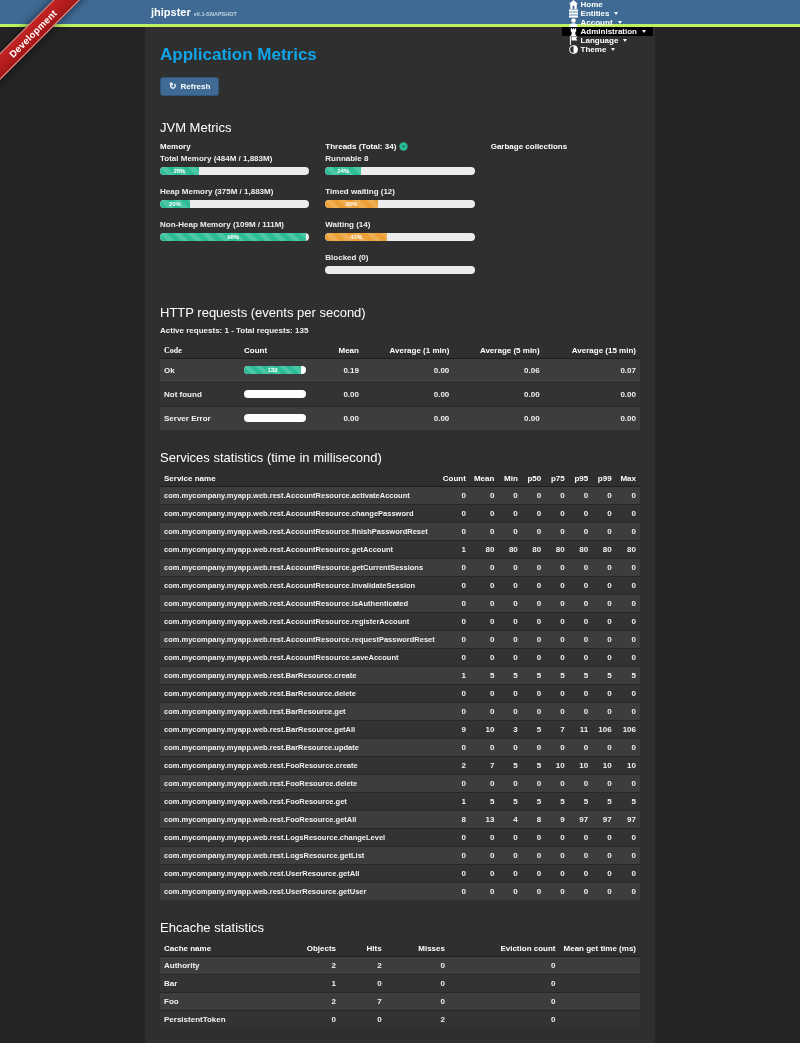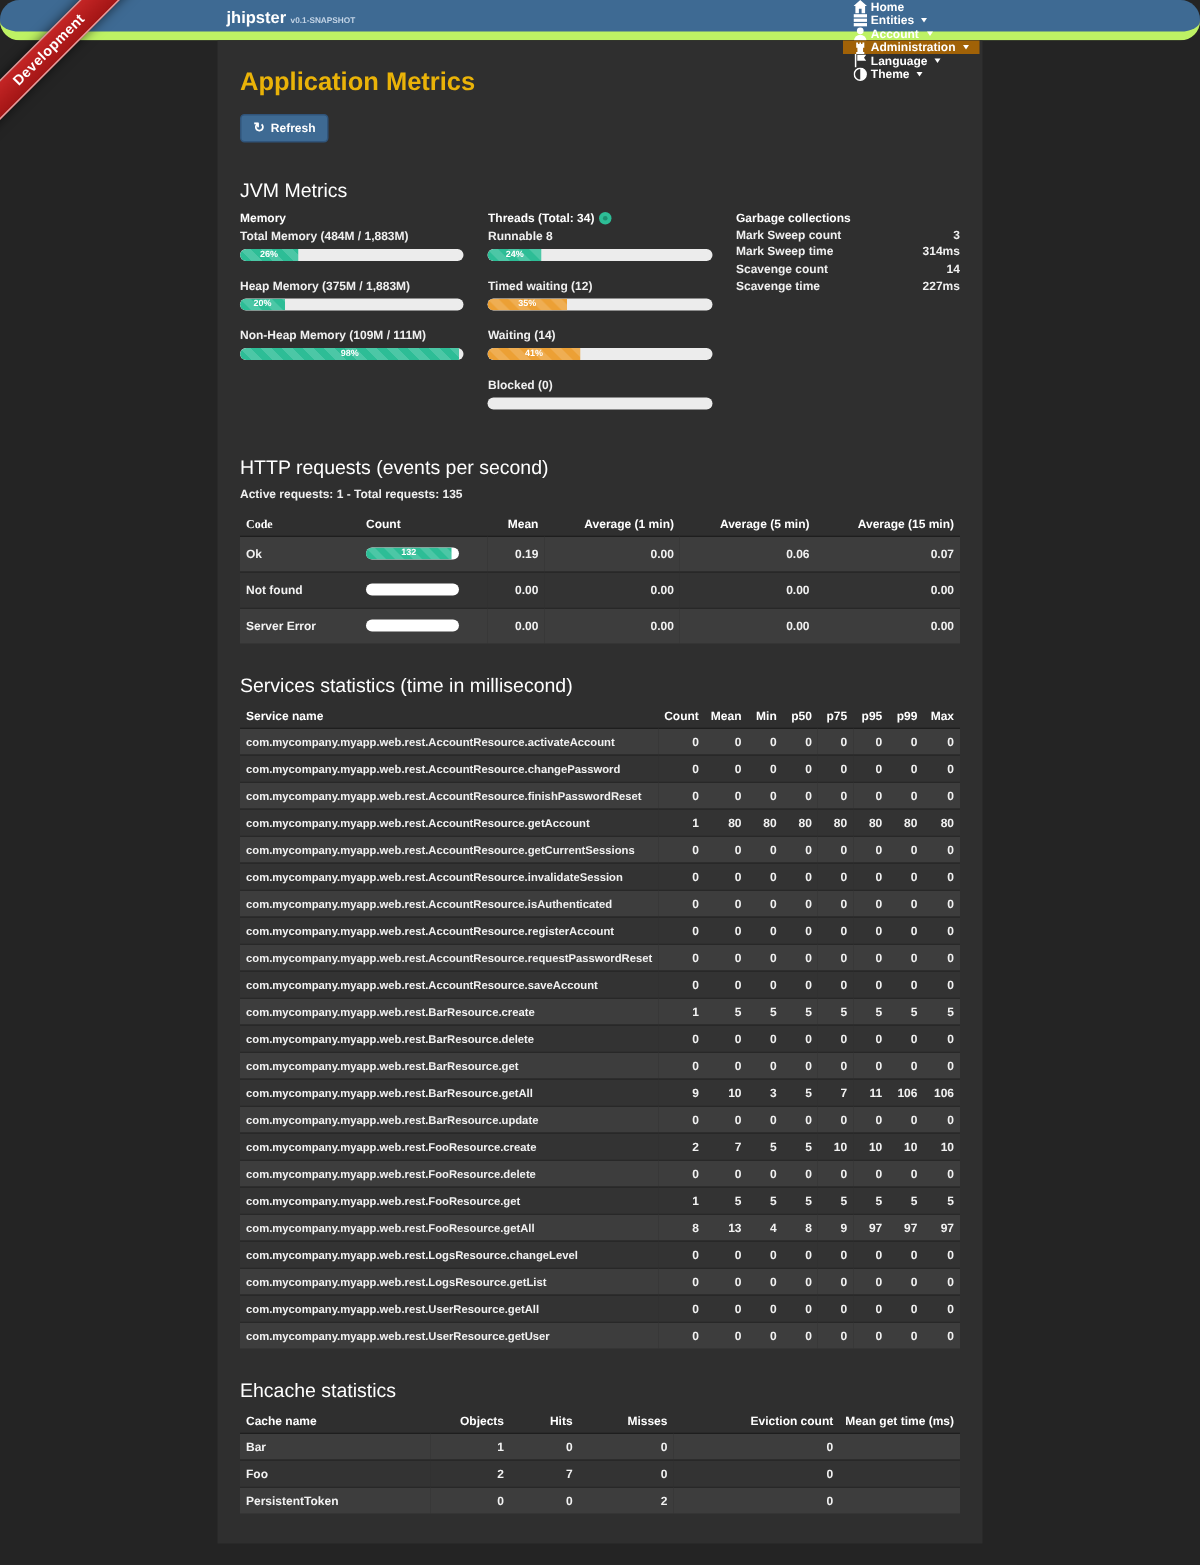--- a/index.html
+++ b/index.html
@@ -13,36 +13,36 @@
     background: linear-gradient(#c42525, #a31515);
     color: #fff; text-align: center; font-size: 9.5px; font-weight: bold;
     padding: 3px 0;
     border-top: 1px solid rgba(255,255,255,.55);
     border-bottom: 1px solid rgba(255,255,255,.55);
     box-shadow: 0 0 8px rgba(0,0,0,.6);
     letter-spacing: .3px;
   }
 
   
-  .navbar { height: 27px; background: #3e6a93; border-bottom: 6px solid #bef264; border-radius: 13px; }
+  .navbar { height: 27px; background: #3e6a93; border-bottom: 3px solid #bef264; }
   .nav-inner { width: 510px; margin: 0 auto; height: 100%; display: flex; align-items: stretch; justify-content: space-between; padding: 0 2px; }
   .brand { display: flex; align-items: baseline; gap: 3px; color: #fff; text-decoration: none; padding: 6px 4px; }
   .brand-name { font-size: 11px; font-weight: bold; }
   .brand-version { font-size: 5.5px; color: #c3d4e6; font-weight: bold; }
   .nav-menu { list-style: none; display: flex; align-items: stretch; flex-direction: column; }
   .nav-menu li { display: flex; }
   .nav-menu a { display: flex; align-items: center; gap: 3px; padding: 0 7px; color: #fff; text-decoration: none; font-size: 8px; font-weight: bold; }
-  .nav-menu li.active a { background: #a16207; }
+  .nav-menu li.active a { background: #000000; }
   .nav-icon { display: inline-flex; width: 9px; height: 9px; }
   .nav-icon svg { width: 9px; height: 9px; fill: currentColor; }
   .caret { display: inline-block; width: 0; height: 0; border-left: 2.5px solid transparent; border-right: 2.5px solid transparent; border-top: 3.5px solid #fff; margin-left: 2px; }
 
   
   .page { width: 510px; margin: 0 auto; background: #2f2f2f; padding: 14px 15px 20px; min-height: 976px; color: #e8e8e8; }
-  h2 { color: #eab308; font-size: 17px; font-weight: bold; margin: 4px 0 10px; }
+  h2 { color: #0ea5e9; font-size: 17px; font-weight: bold; margin: 4px 0 10px; }
   h3 { color: #fff; font-size: 13px; font-weight: normal; margin: 20px 0 6px; }
 
   .btn-refresh {
     display: inline-flex; align-items: center; gap: 4px;
     background: #3e6a93; color: #fff; border: 1px solid #30547a; border-radius: 3px;
     font-size: 8px; font-weight: bold; padding: 4px 8px; cursor: pointer;
     font-family: "Liberation Sans", sans-serif; margin-bottom: 4px;
   }
   .btn-refresh .r-icon { font-size: 9px; line-height: 8px; }
 
@@ -226,38 +226,20 @@
             <div class="progress-bar warning" style="width: 41%;">41%</div>
           </div>
           <div class="bar-label">Blocked (0)</div>
           <div class="progress">
             <div class="progress-bar success" style="width: 0%;"></div>
           </div>
         </div>
     </div>
     <div class="jvm-col">
       <div class="col-heading">Garbage collections</div>
-      <div id="gc-rows">
-          <div class="gc-row">
-            <span>Mark Sweep count</span>
-            <span>3</span>
-          </div>
-          <div class="gc-row">
-            <span>Mark Sweep time</span>
-            <span>314ms</span>
-          </div>
-          <div class="gc-row">
-            <span>Scavenge count</span>
-            <span>14</span>
-          </div>
-          <div class="gc-row">
-            <span>Scavenge time</span>
-            <span>227ms</span>
-          </div>
-        </div>
     </div>
   </div>
 
   <h3>HTTP requests (events per second)</h3>
   <div class="http-summary">Active requests: 1 - Total requests: 135</div>
   <table class="http">
     <thead>
         <tr id="http-head">
           <th class="name">Code</th>
           <th>Count</th>
@@ -586,20 +568,28 @@
           <th class="name">Cache name</th>
           <th>Objects</th>
           <th>Hits</th>
           <th>Misses</th>
           <th>Eviction count</th>
           <th>Mean get time (ms)</th>
         </tr>
       </thead>
     <tbody id="ehcache-body">
         <tr>
+          <td class="name">Authority</td>
+          <td>2</td>
+          <td>2</td>
+          <td>0</td>
+          <td>0</td>
+          <td></td>
+        </tr>
+        <tr>
           <td class="name">Bar</td>
           <td>1</td>
           <td>0</td>
           <td>0</td>
           <td>0</td>
           <td></td>
         </tr>
         <tr>
           <td class="name">Foo</td>
           <td>2</td>

